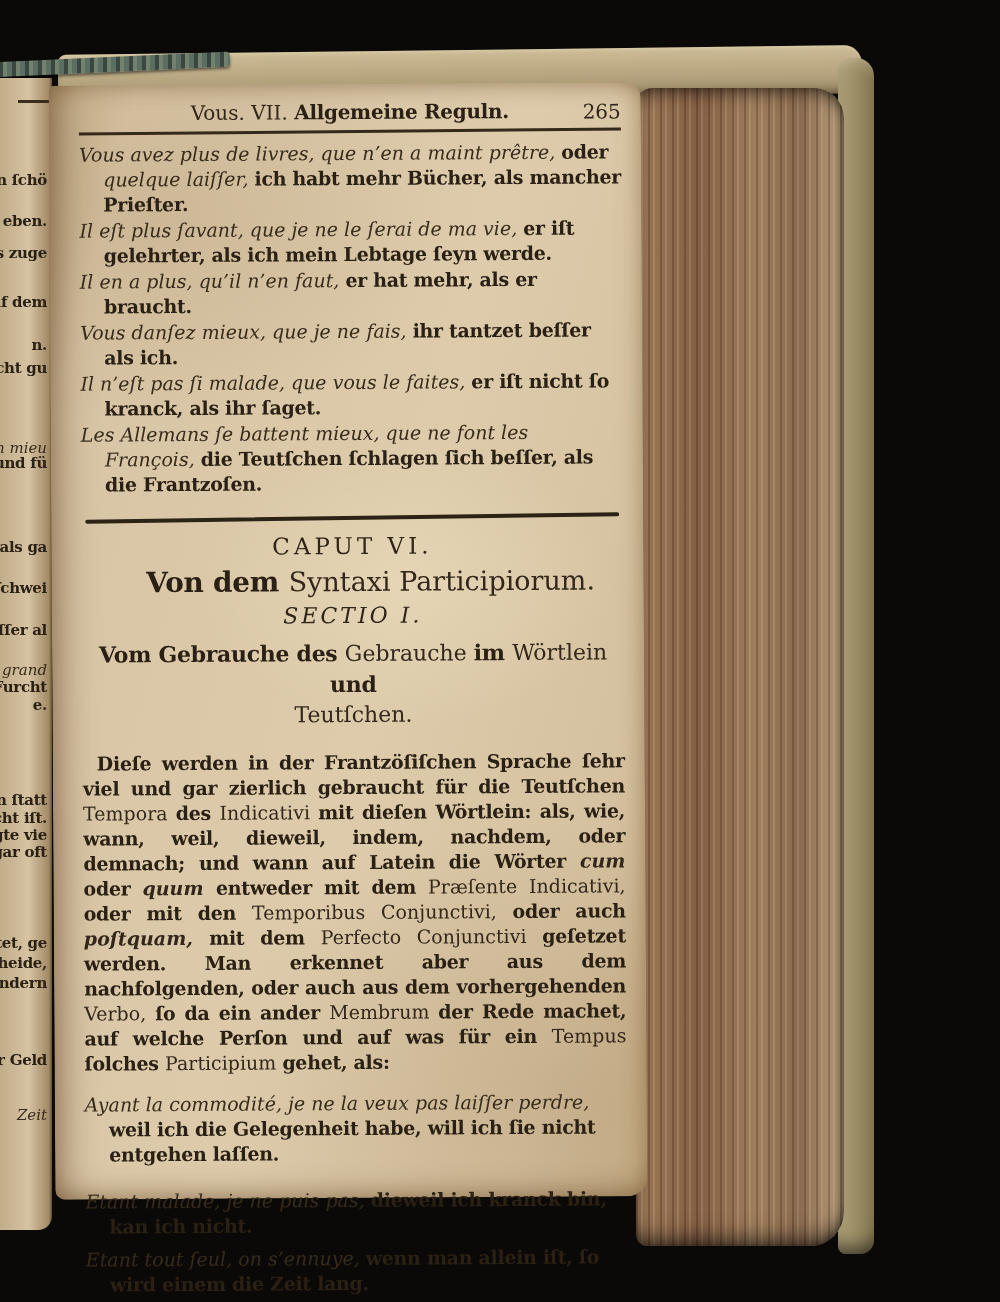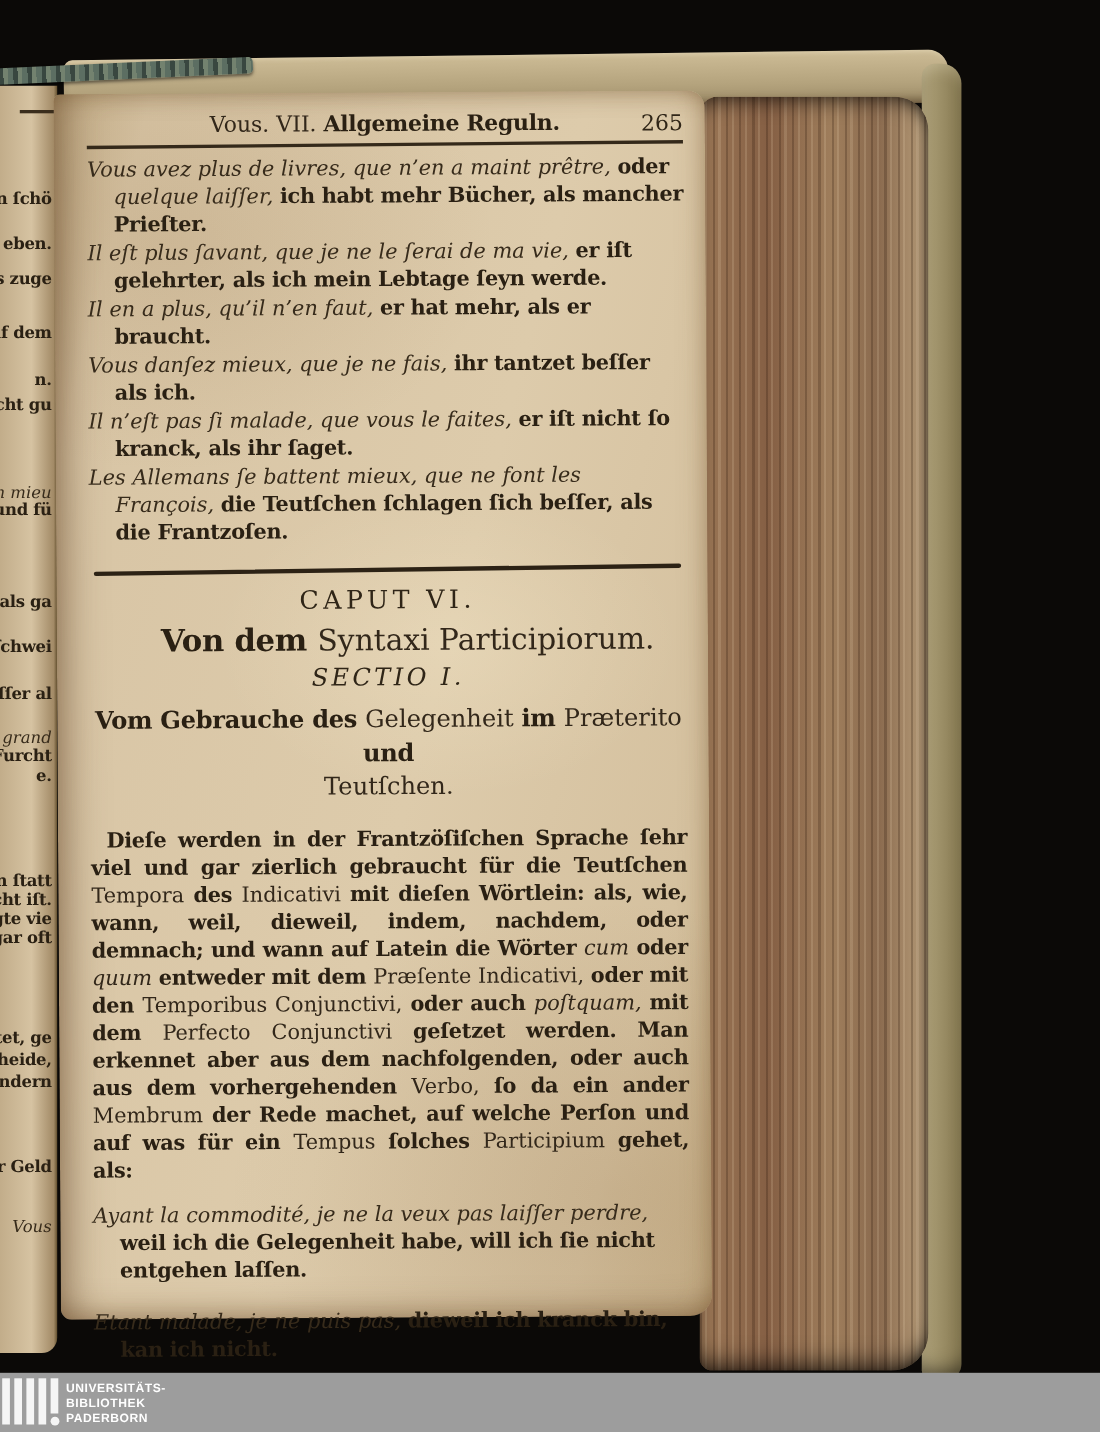--- a/index.html
+++ b/index.html
@@ -55,21 +55,21 @@
 
   .ex{margin:0 0 1px;padding-left:24px;text-indent:-24px;}
   .ex-b1{margin-top:16px;}
   .ex-b2{margin-top:22px;}
   .ex-b3{margin-top:8px;}
   .ex-b4{margin-top:4px;}
 
   [data-style="de"]{font-weight:700;letter-spacing:-0.3px;color:#2a2013;}
   [data-style="fr"]{font-style:italic;font-weight:400;color:#372b1b;}
   [data-style="la"]{font-weight:400;color:#32271a;}
-  [data-style="li"]{font-style:italic;font-weight:400;color:#32271a;}
+  [data-style="li"]{font-style:italic;font-weight:700;color:#32271a;}
 
   .divider{height:4px;background:#2c2215;margin:20px 4px 14px;transform:rotate(-0.45deg);border-radius:2px;}
 
   .caput{text-align:center;font-size:23px;letter-spacing:4px;margin-top:12px;}
   .chap-title{text-align:center;font-size:27px;margin-top:10px;}
   .sectio{text-align:center;font-size:22px;font-style:italic;letter-spacing:3px;margin-top:9px;}
   .sect-title{text-align:center;font-size:22px;line-height:30px;margin-top:10px;}
   .sect-title [data-style]{font-size:22px;}
   .chap-title [data-style="de"]{font-size:28px;margin-left:36px;}
 
@@ -135,21 +135,21 @@
       <div class="frag" style="top:766px" data-style="de">gar oft</div>
 
       <div class="frag" style="top:857px" data-style="de">tet, ge</div>
 
       <div class="frag" style="top:877px" data-style="de">rſcheide,</div>
 
       <div class="frag" style="top:897px" data-style="de">r andern</div>
 
       <div class="frag" style="top:974px" data-style="de">hr Geld</div>
 
-      <div class="frag" style="top:1029px" data-style="fr">Vous</div>
+      <div class="frag" style="top:1029px" data-style="fr">Zeit</div>
     </div>
 
   <div class="recto textblock">
 
     <div class="running-head">
       
       <span class="pagenum">265</span>
     <span data-style="la">Vous. VII. </span><span data-style="de">Allgemeine Reguln.</span></div>
     <div class="head-rule"></div>
 
@@ -178,21 +178,21 @@
 
     <div class="chap-title">
       
     <span data-style="de">Von dem </span><span data-style="la">Syntaxi Participiorum.</span></div>
 
     <div class="sectio">SECTIO I.</div>
 
     <div class="sect-title">
       <span>
         
-      <span data-style="de">Vom Gebrauche des </span><span data-style="la">Gelegenheit </span><span data-style="de">im </span><span data-style="la">Præterito </span><span data-style="de">und</span></span>
+      <span data-style="de">Vom Gebrauche des </span><span data-style="la">Gebrauche </span><span data-style="de">im </span><span data-style="la">Wörtlein </span><span data-style="de">und</span></span>
       <br>
       <span data-style="la">Teutſchen.</span>
     </div>
 
     <p class="bodypara">
       
     <span data-style="de">Dieſe werden in der Frantzöſiſchen Sprache ſehr viel und gar zierlich gebraucht für die Teutſchen </span><span data-style="la">Tempora </span><span data-style="de">des </span><span data-style="la">Indicativi </span><span data-style="de">mit dieſen Wörtlein: als, wie, wann, weil, dieweil, indem, nachdem, oder demnach; und wann auf Latein die Wörter </span><span data-style="li">cum </span><span data-style="de">oder </span><span data-style="li">quum </span><span data-style="de">entweder mit dem </span><span data-style="la">Præſente Indicativi, </span><span data-style="de">oder mit den </span><span data-style="la">Temporibus Conjunctivi, </span><span data-style="de">oder auch </span><span data-style="li">poſtquam, </span><span data-style="de">mit dem </span><span data-style="la">Perfecto Conjunctivi </span><span data-style="de">geſetzet werden.  Man erkennet aber aus dem nachfolgenden, oder auch aus dem vorhergehenden </span><span data-style="la">Verbo, </span><span data-style="de">ſo da ein ander </span><span data-style="la">Membrum </span><span data-style="de">der Rede machet, auf welche Perſon und auf was für ein </span><span data-style="la">Tempus </span><span data-style="de">ſolches </span><span data-style="la">Participium </span><span data-style="de">gehet, als:</span></p>
 
     <p class="ex ex-b1">
       
@@ -202,29 +202,14 @@
     <span data-style="fr">Etant malade, je ne puis pas, </span><span data-style="de">dieweil ich kranck bin, kan ich nicht.</span></p>
     <p class="ex ex-b3">
       
     <span data-style="fr">Etant tout ſeul, on s’ennuye, </span><span data-style="de">wenn man allein iſt, ſo wird einem die Zeit lang.</span></p>
     <p class="ex ex-b4">
       
     <span data-style="fr">Allant me promener, j’ai rencontré un homme, </span><span data-style="de">als ich ſpatzieren gieng, hab ich einen Mann angetroffen.</span></p>
 
   </div>
 
-  <div class="footer-bar">
-    <div class="logo-bars">
-      <i></i>
-        <i></i>
-        <i></i>
-        <i></i>
-        <i class="short"></i>
-    </div>
-    <span class="logo-dot"></span>
-    <div class="lib-name">
-      <div>UNIVERSITÄTS-</div>
-      <div>BIBLIOTHEK</div>
-      <div>PADERBORN</div>
-    </div>
-  </div>
 
 </div>
 
 </body></html>

